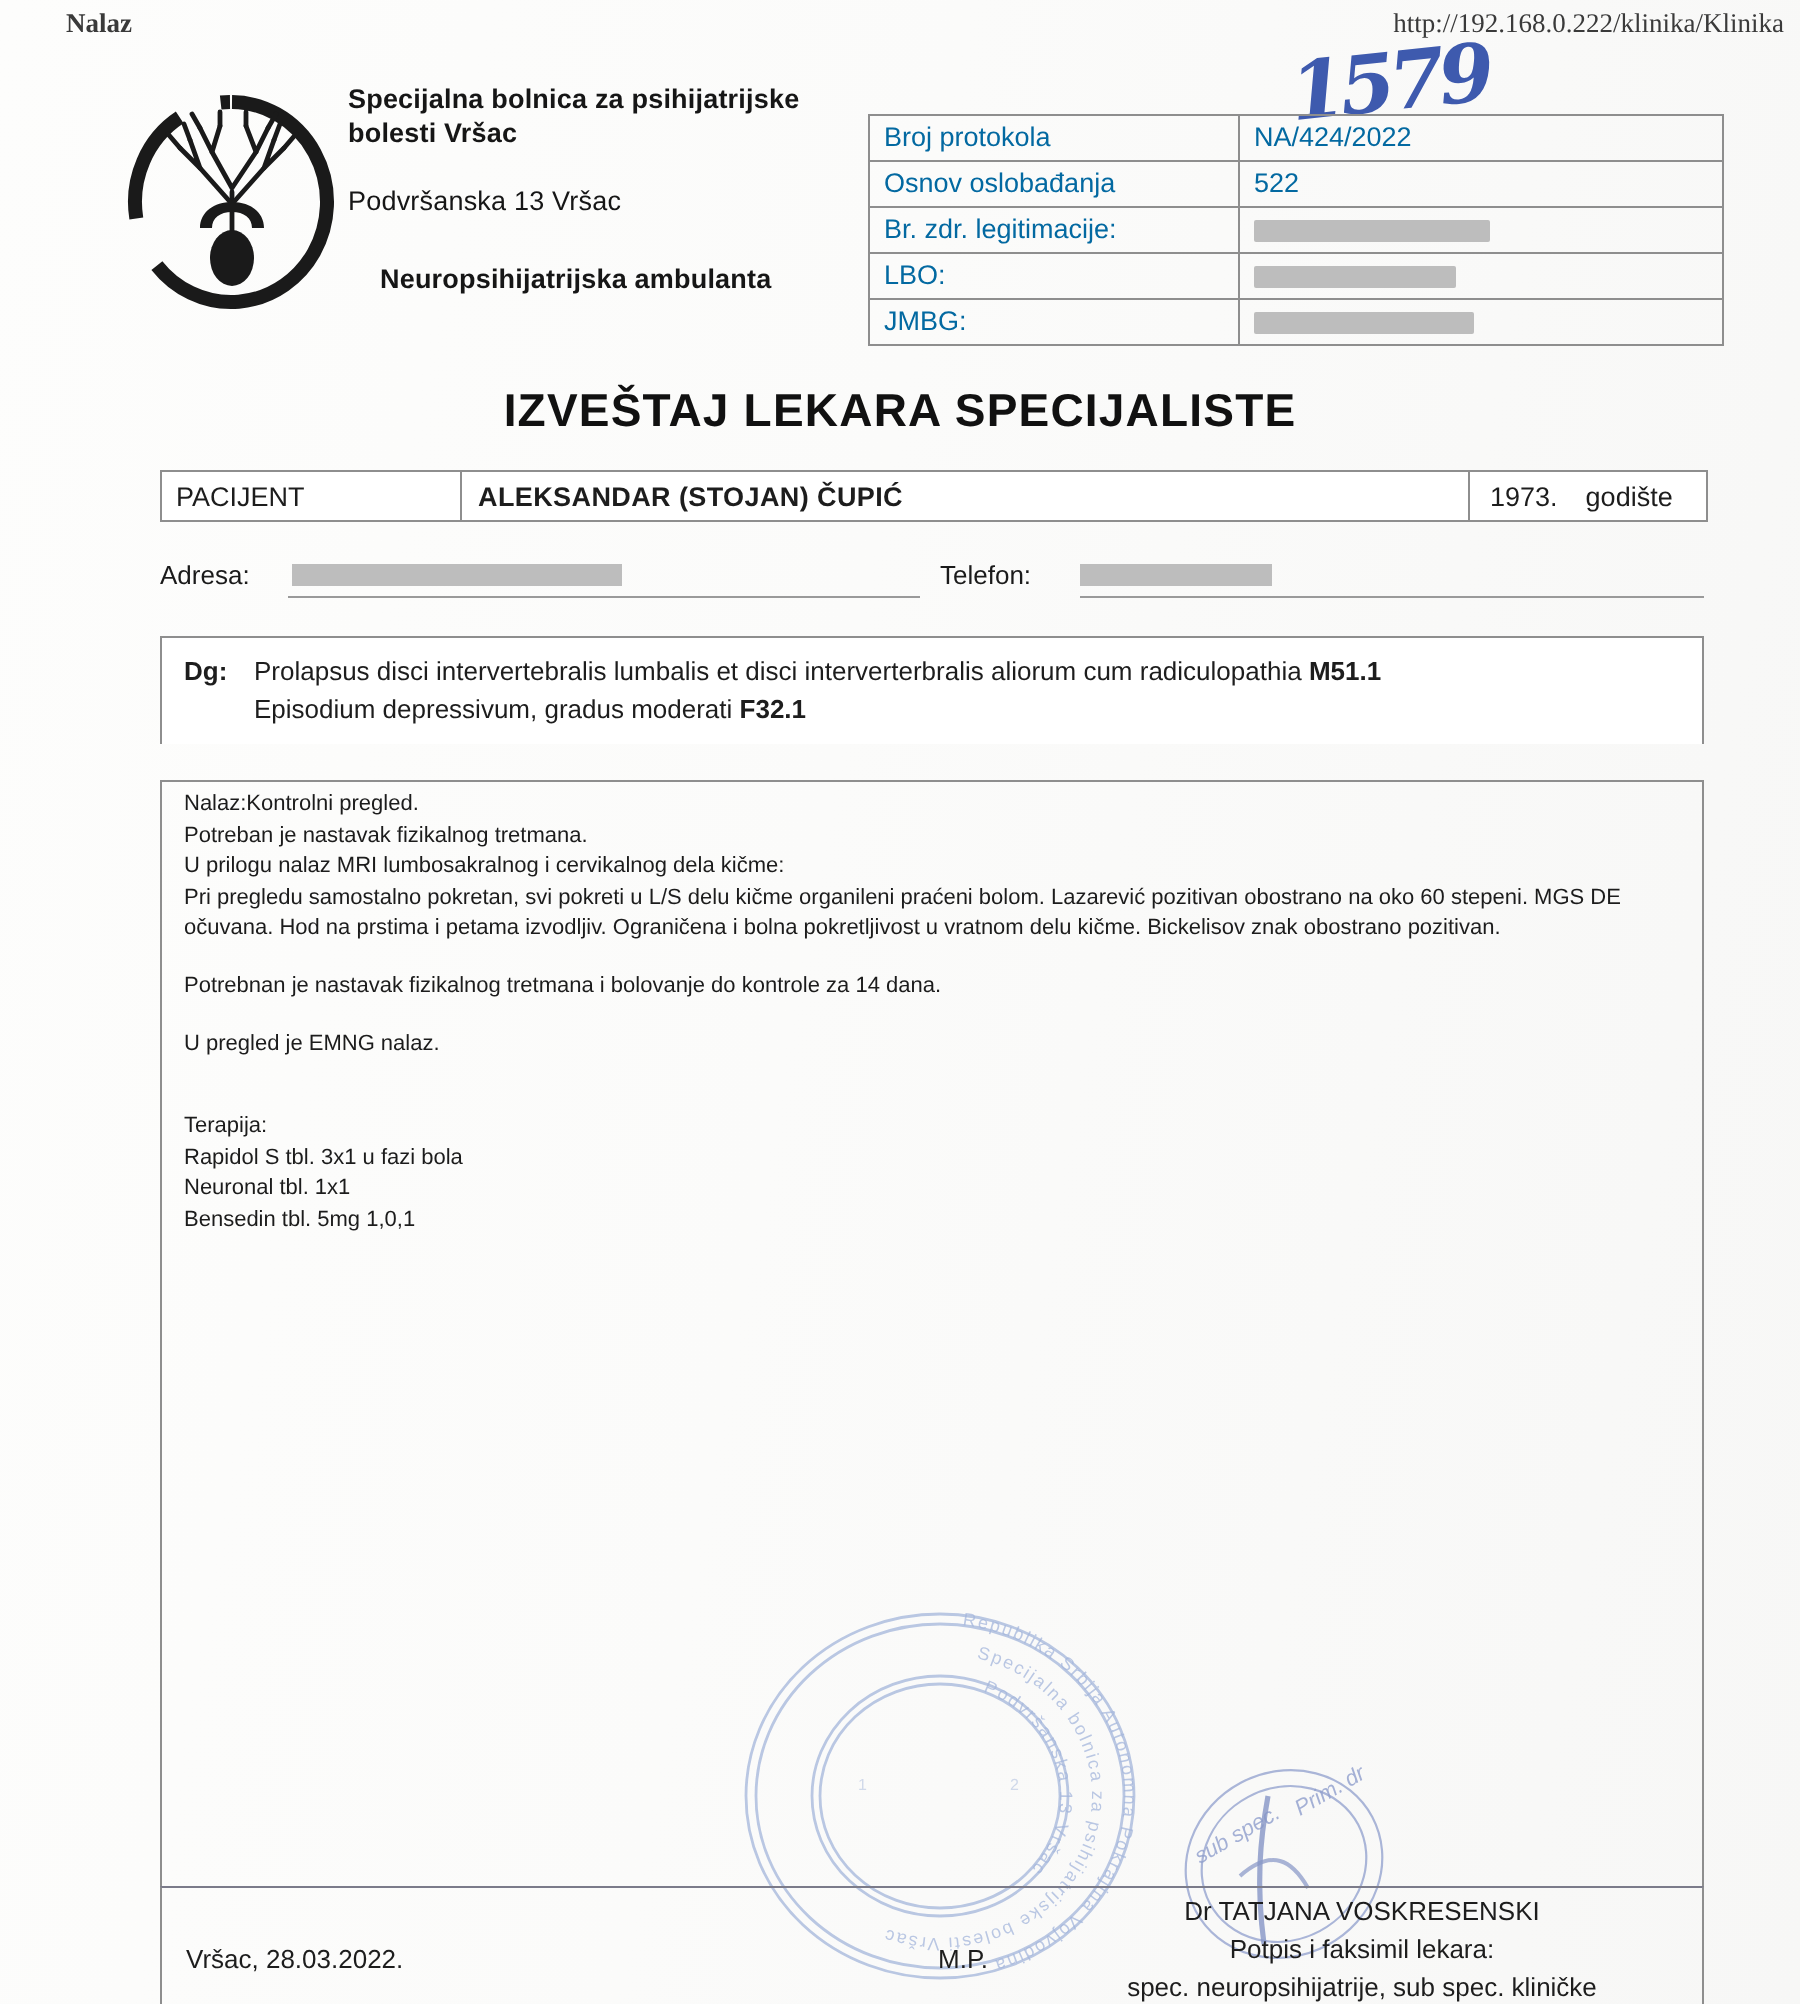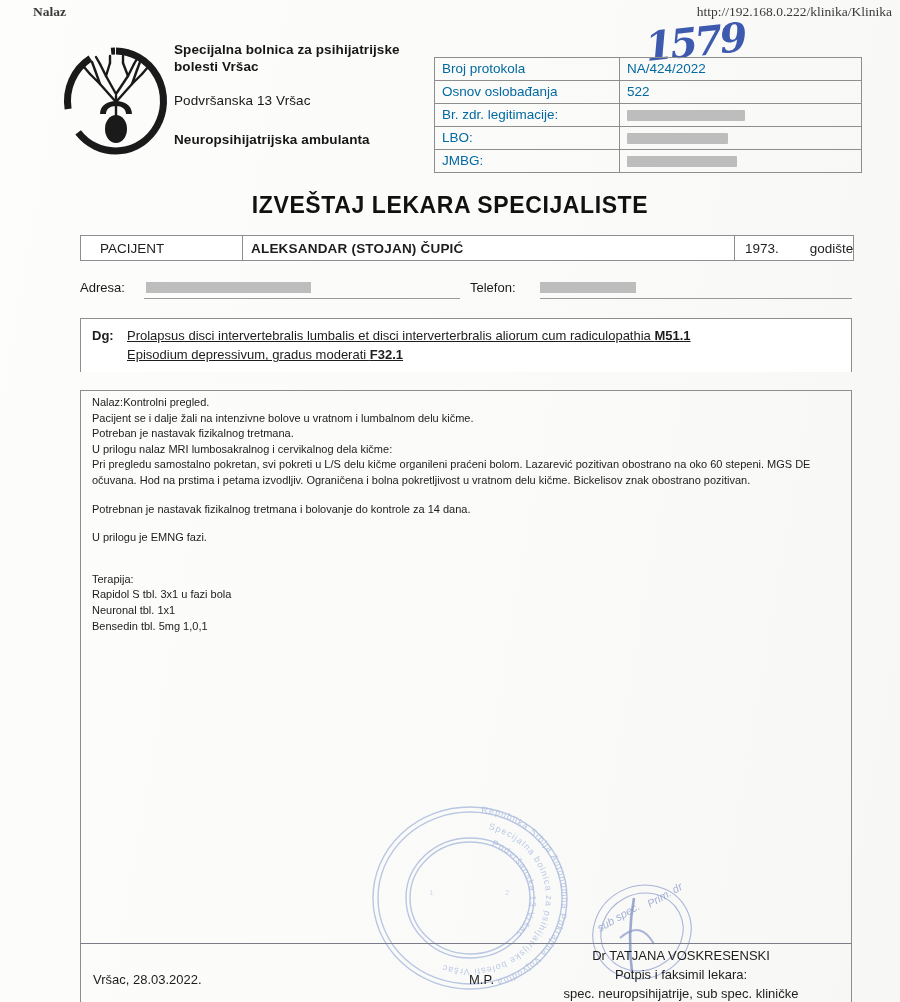--- a/index.html
+++ b/index.html
@@ -92,20 +92,21 @@
   }
   .lh-addr {
     margin-top: 17px;
     font-weight: normal;
     letter-spacing: .1px;
   }
   .lh-unit {
     margin-top: 24px;
     font-weight: bold;
     letter-spacing: .1px;
+    margin-left: 16px;
   }
 
   
   .proto-table {
     position: absolute;
     left: 434px;
     top: 57px;
     width: 428px;
     border-collapse: collapse;
     font-size: 13.5px;
@@ -152,37 +153,36 @@
     font-size: 13.5px;
     background: #fff;
   }
   .pr-label {
     width: 150px;
     display: flex;
     align-items: center;
     padding-left: 7px;
     border-right: 1px solid #8e8e8e;
     box-sizing: border-box;
-    margin-left: 12px;
   }
   .pr-name {
     flex: 1;
     display: flex;
     align-items: center;
     padding-left: 8px;
     font-weight: bold;
     letter-spacing: .2px;
     border-right: 1px solid #8e8e8e;
     box-sizing: border-box;
   }
   .pr-year {
     width: 118px;
     display: flex;
     align-items: center;
-    gap: 31px;
+    gap: 14px;
     padding-left: 10px;
     box-sizing: border-box;
   }
 
   
   .addr-line {
     position: absolute;
     top: 280px;
     font-size: 13px;
     color: #1a1a1a;
@@ -219,21 +219,20 @@
     border-bottom: none;
     padding: 7px 0 8px 0;
     font-size: 13px;
     background: #fff;
   }
   .dg-line {
     position: relative;
     padding-left: 46px;
     line-height: 1.48;
     white-space: nowrap;
-    text-decoration: underline;
   }
   .dg-tag {
     position: absolute;
     left: 11px;
     top: 0;
     font-weight: bold;
   }
   .dg-code { font-weight: bold; }
 
   
@@ -402,28 +401,27 @@
       <span class="dg-tag">Dg:</span>
       <span>Prolapsus disci intervertebralis lumbalis et disci interverterbralis aliorum cum radiculopathia </span><span class="dg-code">M51.1</span>
     </div>
     <div class="dg-line">
       <span>Episodium depressivum, gradus moderati </span><span class="dg-code">F32.1</span>
     </div>
   </div>
 
   <div class="body-box">
     <p>Nalaz:Kontrolni pregled.</p>
-    <p>Pacijent se i dalje žali na intenzivne bolove u vratnom i lumbalnom delu kičme.</p>
     <p>Potreban je nastavak fizikalnog tretmana.</p>
     <p>U prilogu nalaz MRI lumbosakralnog i cervikalnog dela kičme:</p>
     <p>Pri pregledu samostalno pokretan, svi pokreti u L/S delu kičme organileni praćeni bolom. Lazarević pozitivan obostrano na oko 60 stepeni. MGS DE očuvana. Hod na prstima i petama izvodljiv. Ograničena i bolna pokretljivost u vratnom delu kičme. Bickelisov znak obostrano pozitivan.</p>
     <p class="spacer"></p>
     <p>Potrebnan je nastavak fizikalnog tretmana i bolovanje do kontrole za 14 dana.</p>
     <p class="spacer"></p>
-    <p>U prilogu je EMNG fazi.</p>
+    <p>U pregled je EMNG nalaz.</p>
     <p class="spacer2"></p>
     <p>Terapija:</p>
     <p>Rapidol S tbl. 3x1 u fazi bola</p>
     <p>Neuronal tbl. 1x1</p>
     <p>Bensedin tbl. 5mg 1,0,1</p>
   </div>
 
   <div class="stamp">
     <svg viewBox="0 0 230 195" width="230" height="195" aria-hidden="true">
       <defs>

